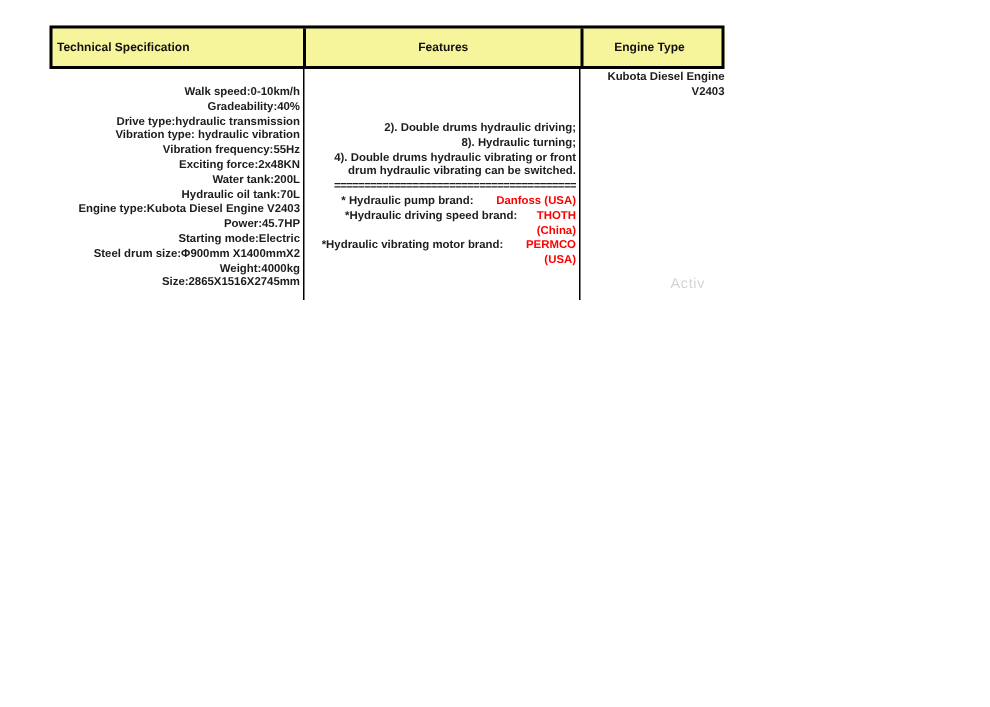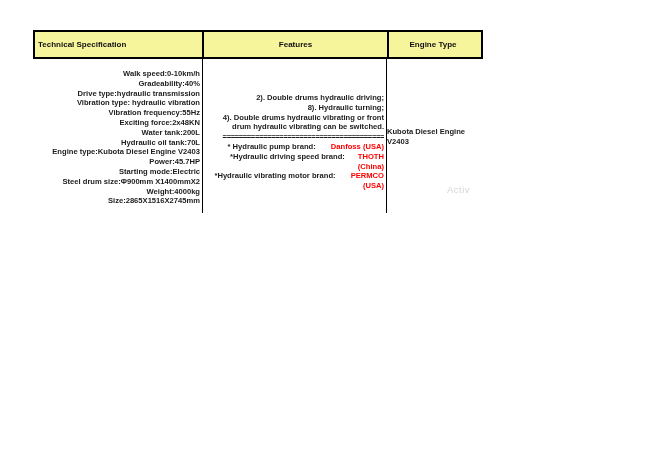--- a/index.html
+++ b/index.html
@@ -9,21 +9,21 @@
     width: 660px;
     height: 471px;
     background: #ffffff;
     overflow: hidden;
     font-family: "Liberation Sans", sans-serif;
     color: #1c1c1c;
   }
   .spec-table {
     position: absolute;
     left: 33px;
-    top: 30px;
+    top: 17px;
     width: 450px;
   }
   .thead {
     display: flex;
     width: 450px;
     height: 29px;
     background: #f7f59c;
     border: 2px solid #000000;
   }
   .th {
@@ -47,22 +47,21 @@
     padding: 10px 2px 0 3px;
   }
   .col-feat {
     width: 185px;
     padding: 34px 2px 0 3px;
     border-left: 1.5px solid #000000;
     border-right: 1.5px solid #000000;
   }
   .col-engine {
     width: 96px;
-    padding-top: 68px;
-    text-align: left;
+    text-align: right;
   }
   .separator {
     letter-spacing: -0.4px;
     white-space: nowrap;
     overflow: hidden;
   }
   .red { color: #ff0000; padding-left: 13px; }
   .watermark {
     position: absolute;
     left: 447px;

